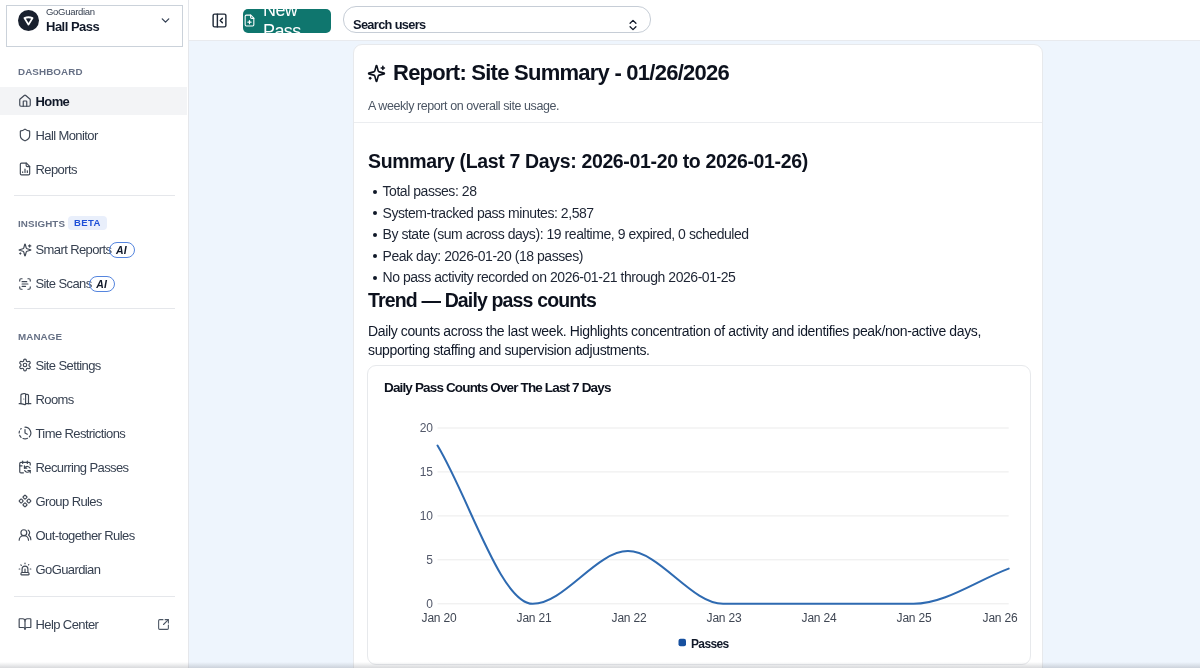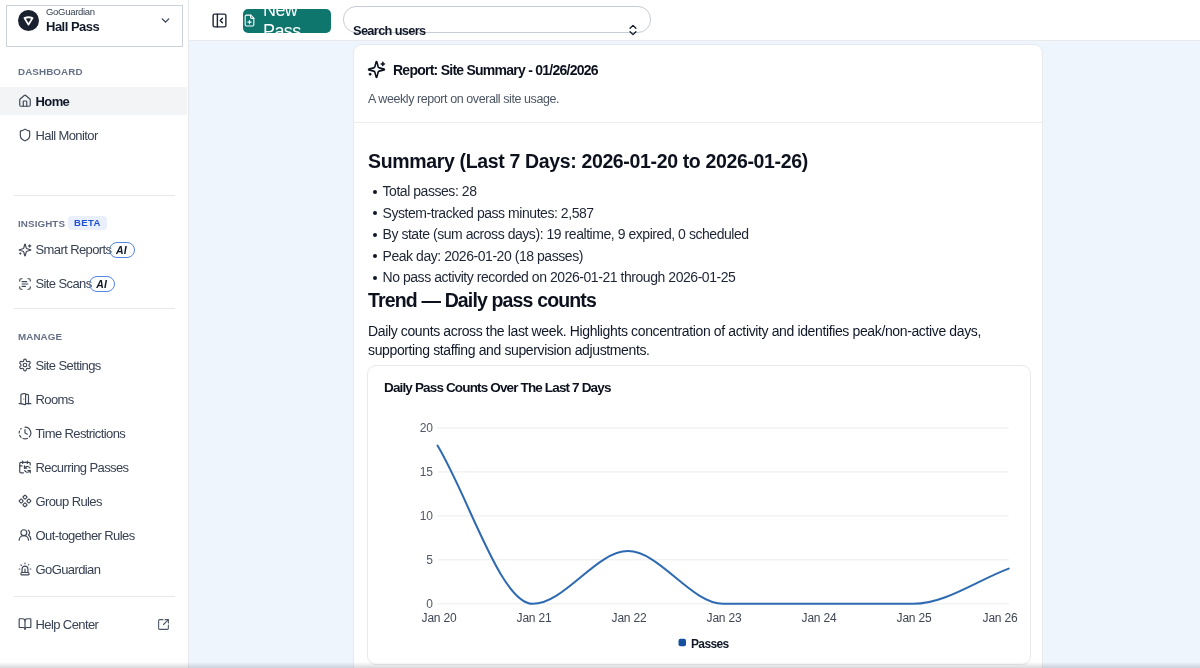--- a/index.html
+++ b/index.html
@@ -22,27 +22,27 @@
   .beta { display:inline-block; background:#e9effb; color:#1d4fd7; font-size:9.5px; line-height:9.5px; font-weight:700; letter-spacing:.4px; border-radius:4px; padding:2px 6px; margin-left:3px; vertical-align:1px; }
   .aipill { display:inline-flex; align-items:center; justify-content:center; border:1.5px solid #5585de; border-radius:999px; font-size:10.5px; font-weight:700; color:#101828; width:26px; height:16px; margin-left:-3px; letter-spacing:.2px;font-style:italic; }
   .helprow { position:absolute; left:0; right:1px; top:610px; height:28px; display:flex; align-items:center; padding:0 17px 0 18px; color:#374151; font-size:13px; letter-spacing:-0.6px; }
   .helprow .icon { margin-right:3.5px; color:#3f4754; }
   .helprow .ext { margin-left:auto; color:#4b5563; }
   
   .topbar { position:absolute; left:189px; top:0; width:1011px; height:41px; background:#fff; border-bottom:1px solid #e8eaee; }
   .collapse { position:absolute; left:22px; top:11.5px; color:#1f2937; }
   .newpass { position:absolute; left:54px; top:8.5px; width:88px; height:24px; background:#0f766e; border-radius:5px; color:#fff; display:flex; align-items:center; justify-content:center; font-size:18px; font-weight:400; letter-spacing:-0.6px; }
   .newpass .icon { margin-right:7px; }
-  .searchsel { position:absolute; left:154px; top:6px; width:308px; height:27px; border:1px solid #c6cdd6; border-radius:13px; background:#fff; display:flex; align-items:flex-start; padding:16px 10px 0 9px; font-size:12.8px; font-weight:700; color:#101828; letter-spacing:-0.65px; }
+  .searchsel { position:absolute; left:154px; top:6px; width:308px; height:27px; border:1px solid #c6cdd6; border-radius:13px; background:#fff; display:flex; align-items:flex-end; padding:0 10px 0 9px; font-size:12.8px; font-weight:700; color:#101828; letter-spacing:-0.65px; }
   .searchsel .chev { margin-left:auto; color:#101828; display:flex; }
   
   .content { position:absolute; left:189px; top:41px; width:1011px; height:627px; background:#eef5fd; overflow:hidden; }
   .card { position:absolute; left:164px; top:3px; width:690px; height:700px; background:#fff; border:1px solid #e7e9ec; border-radius:9px; }
   .cardhead { padding:15px 14px 0 13px; height:77.5px; border-bottom:1px solid #ebedf0; }
-  .cardtitle { display:flex; align-items:center; font-size:14px; font-weight:700; color:#0c111d; letter-spacing:-0.75px; }
+  .cardtitle { display:flex; align-items:center; font-size:22px; font-weight:700; color:#0c111d; letter-spacing:-0.75px; }
   .cardtitle .icon { margin-right:7px; color:#0c111d; }
   .cardsub { margin-top:12.5px; margin-left:1px; font-size:12.5px; color:#4b5563; letter-spacing:-0.42px; }
   .cardbody { padding:0 14px 0 14px; }
   h2 { font-size:19.5px; font-weight:700; color:#0c111d; line-height:23px; }
   .h2a { margin-top:27px; letter-spacing:-0.35px; }
   .blist { margin-top:8.5px; }
   .blist li { list-style:none; position:relative; padding-left:14.5px; font-size:14px; color:#1d2433; height:21.5px; line-height:21.5px; letter-spacing:-0.45px; }
   .blist li::before { content:""; position:absolute; left:5px; top:8.8px; width:4px; height:4px; border-radius:50%; background:#101828; }
   .h2b { letter-spacing:-0.85px; }
   .trendp { margin-top:10.5px; font-size:14px; color:#101828; line-height:19.4px; letter-spacing:-0.37px; white-space:nowrap; }
@@ -75,20 +75,30 @@
           <path d="M15 21v-8a1 1 0 0 0-1-1h-4a1 1 0 0 0-1 1v8"></path>
           <path d="M3 10a2 2 0 0 1 .709-1.528l7-5.999a2 2 0 0 1 2.582 0l7 5.999A2 2 0 0 1 21 10v9a2 2 0 0 1-2 2H5a2 2 0 0 1-2-2z"></path>
         </svg>
         <span>Home</span>
       </div>
     <div class="nrow">
         <svg class="icon" width="14" height="14" viewBox="0 0 24 24" fill="none" stroke="currentColor" stroke-width="2" stroke-linecap="round" stroke-linejoin="round">
           <path d="M20 13c0 5-3.5 7.5-7.66 8.95a1 1 0 0 1-.67-.01C7.5 20.5 4 18 4 13V6a1 1 0 0 1 1-1c2 0 4.5-1.2 6.24-2.72a1.17 1.17 0 0 1 1.52 0C14.51 3.81 17 5 19 5a1 1 0 0 1 1 1z"></path>
         </svg>
         <span>Hall Monitor</span>
+      </div>
+    <div class="nrow">
+        <svg class="icon" width="14" height="14" viewBox="0 0 24 24" fill="none" stroke="currentColor" stroke-width="2" stroke-linecap="round" stroke-linejoin="round">
+          <path d="M14.5 2H6a2 2 0 0 0-2 2v16a2 2 0 0 0 2 2h12a2 2 0 0 0 2-2V7.5L14.5 2z"></path>
+          <path d="M14 2v4a2 2 0 0 0 2 2h4"></path>
+          <path d="M8 18v-1"></path>
+          <path d="M12 18v-6"></path>
+          <path d="M16 18v-3"></path>
+        </svg>
+        <span>Reports</span>
       </div>
   </div>
   <div class="sdiv" style="top:195px;"></div>
   <div class="slabel" style="top:216px;">INSIGHTS<span class="beta">BETA</span></div>
   <div class="navgrp" style="top:235.5px;">
     <div class="nrow">
         <svg class="icon" width="14" height="14" viewBox="0 0 24 24" fill="none" stroke="currentColor" stroke-width="2" stroke-linecap="round" stroke-linejoin="round">
           <path d="M9.937 15.5A2 2 0 0 0 8.5 14.063l-6.135-1.582a.5.5 0 0 1 0-.962L8.5 9.936A2 2 0 0 0 9.937 8.5l1.582-6.135a.5.5 0 0 1 .963 0L14.063 8.5A2 2 0 0 0 15.5 9.937l6.135 1.581a.5.5 0 0 1 0 .964L15.5 14.063a2 2 0 0 0-1.437 1.437l-1.582 6.135a.5.5 0 0 1-.963 0z"></path>
           <path d="M20 3v4"></path>
           <path d="M22 5h-4"></path>

